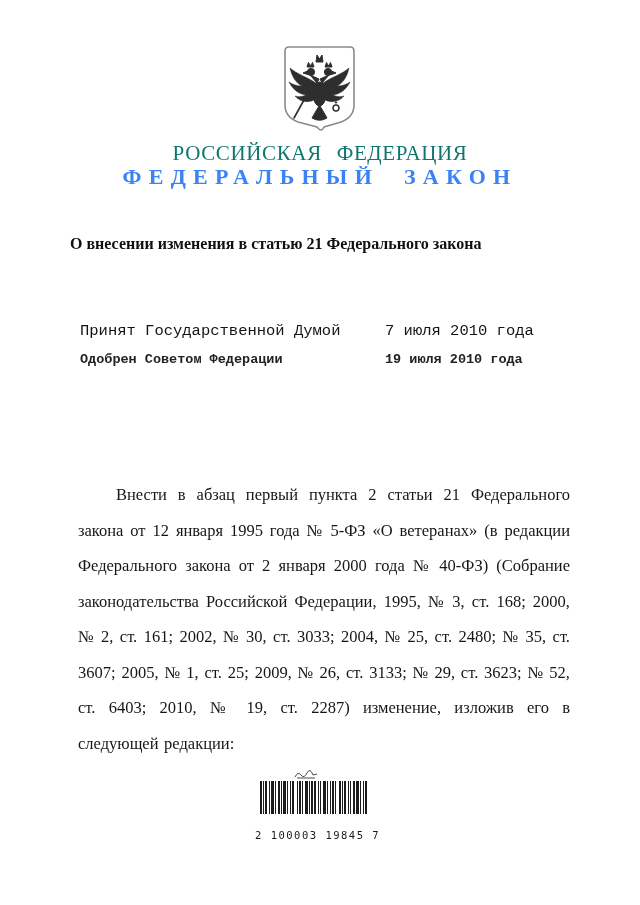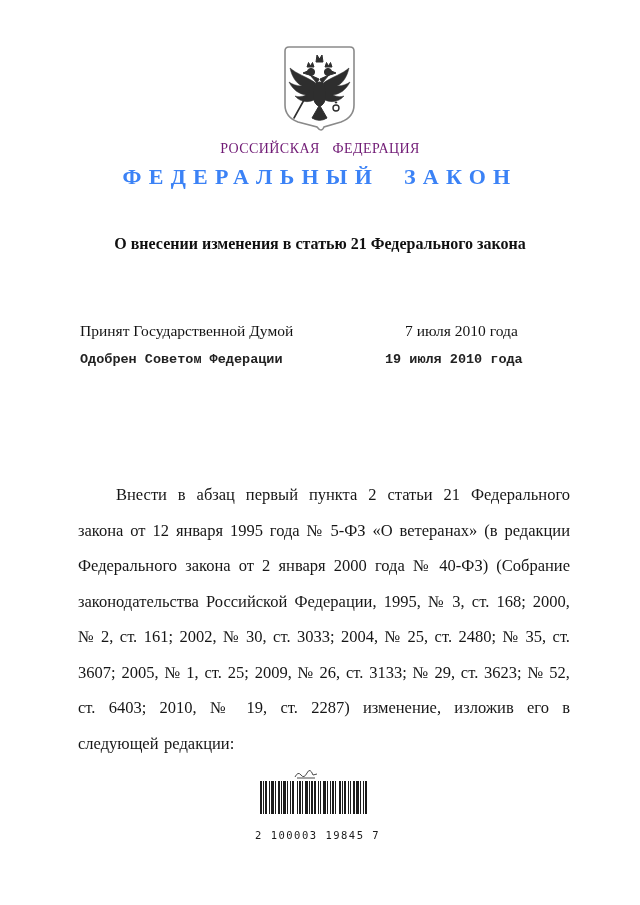--- a/index.html
+++ b/index.html
@@ -18,61 +18,61 @@
     top: 45px;
     width: 73px;
     height: 90px;
   }
   .country {
     position: absolute;
     top: 141px;
     left: 0;
     width: 640px;
     text-align: center;
-    font-size: 14px;
+    font-size: 21px;
     letter-spacing: 0.03em;
     word-spacing: 9px;
-    color: #701a75;
+    color: #0f766e;
   }
   .law-type {
     position: absolute;
     top: 164px;
     left: 0;
     width: 640px;
     text-align: center;
     font-size: 22px;
     font-weight: bold;
     letter-spacing: 0.33em;
     word-spacing: 0.55em;
     color: #3b82f6;
   }
   .law-title {
     position: absolute;
     top: 234px;
     left: 70px;
     width: 500px;
-    text-align: center;
+    text-align: left;
     font-size: 16px;
     font-weight: bold;
     line-height: 20px;
     color: #101010;
   }
   .adoption {
     position: absolute;
     top: 322px;
     left: 80px;
     width: 480px;
   }
   .adoption-row {
     display: flex;
     align-items: baseline;
     height: 30px;
   }
   .adoption-label { width: 305px; }
-  .row-serif { font-family: Liberation Serif, serif; font-size: 15.5px; gap: 20px; }
+  .row-serif { font-family: Liberation Mono, monospace; font-size: 15.5px; }
   .row-mono  { font-family: "Liberation Mono", monospace; font-size: 13.5px; font-weight: bold; color:#222; }
   .body-text {
     position: absolute;
     top: 443px;
     left: 78px;
     width: 492px;
     font-size: 16.5px;
     line-height: 35.5px;
     text-align: justify;
     text-align-last: left;

